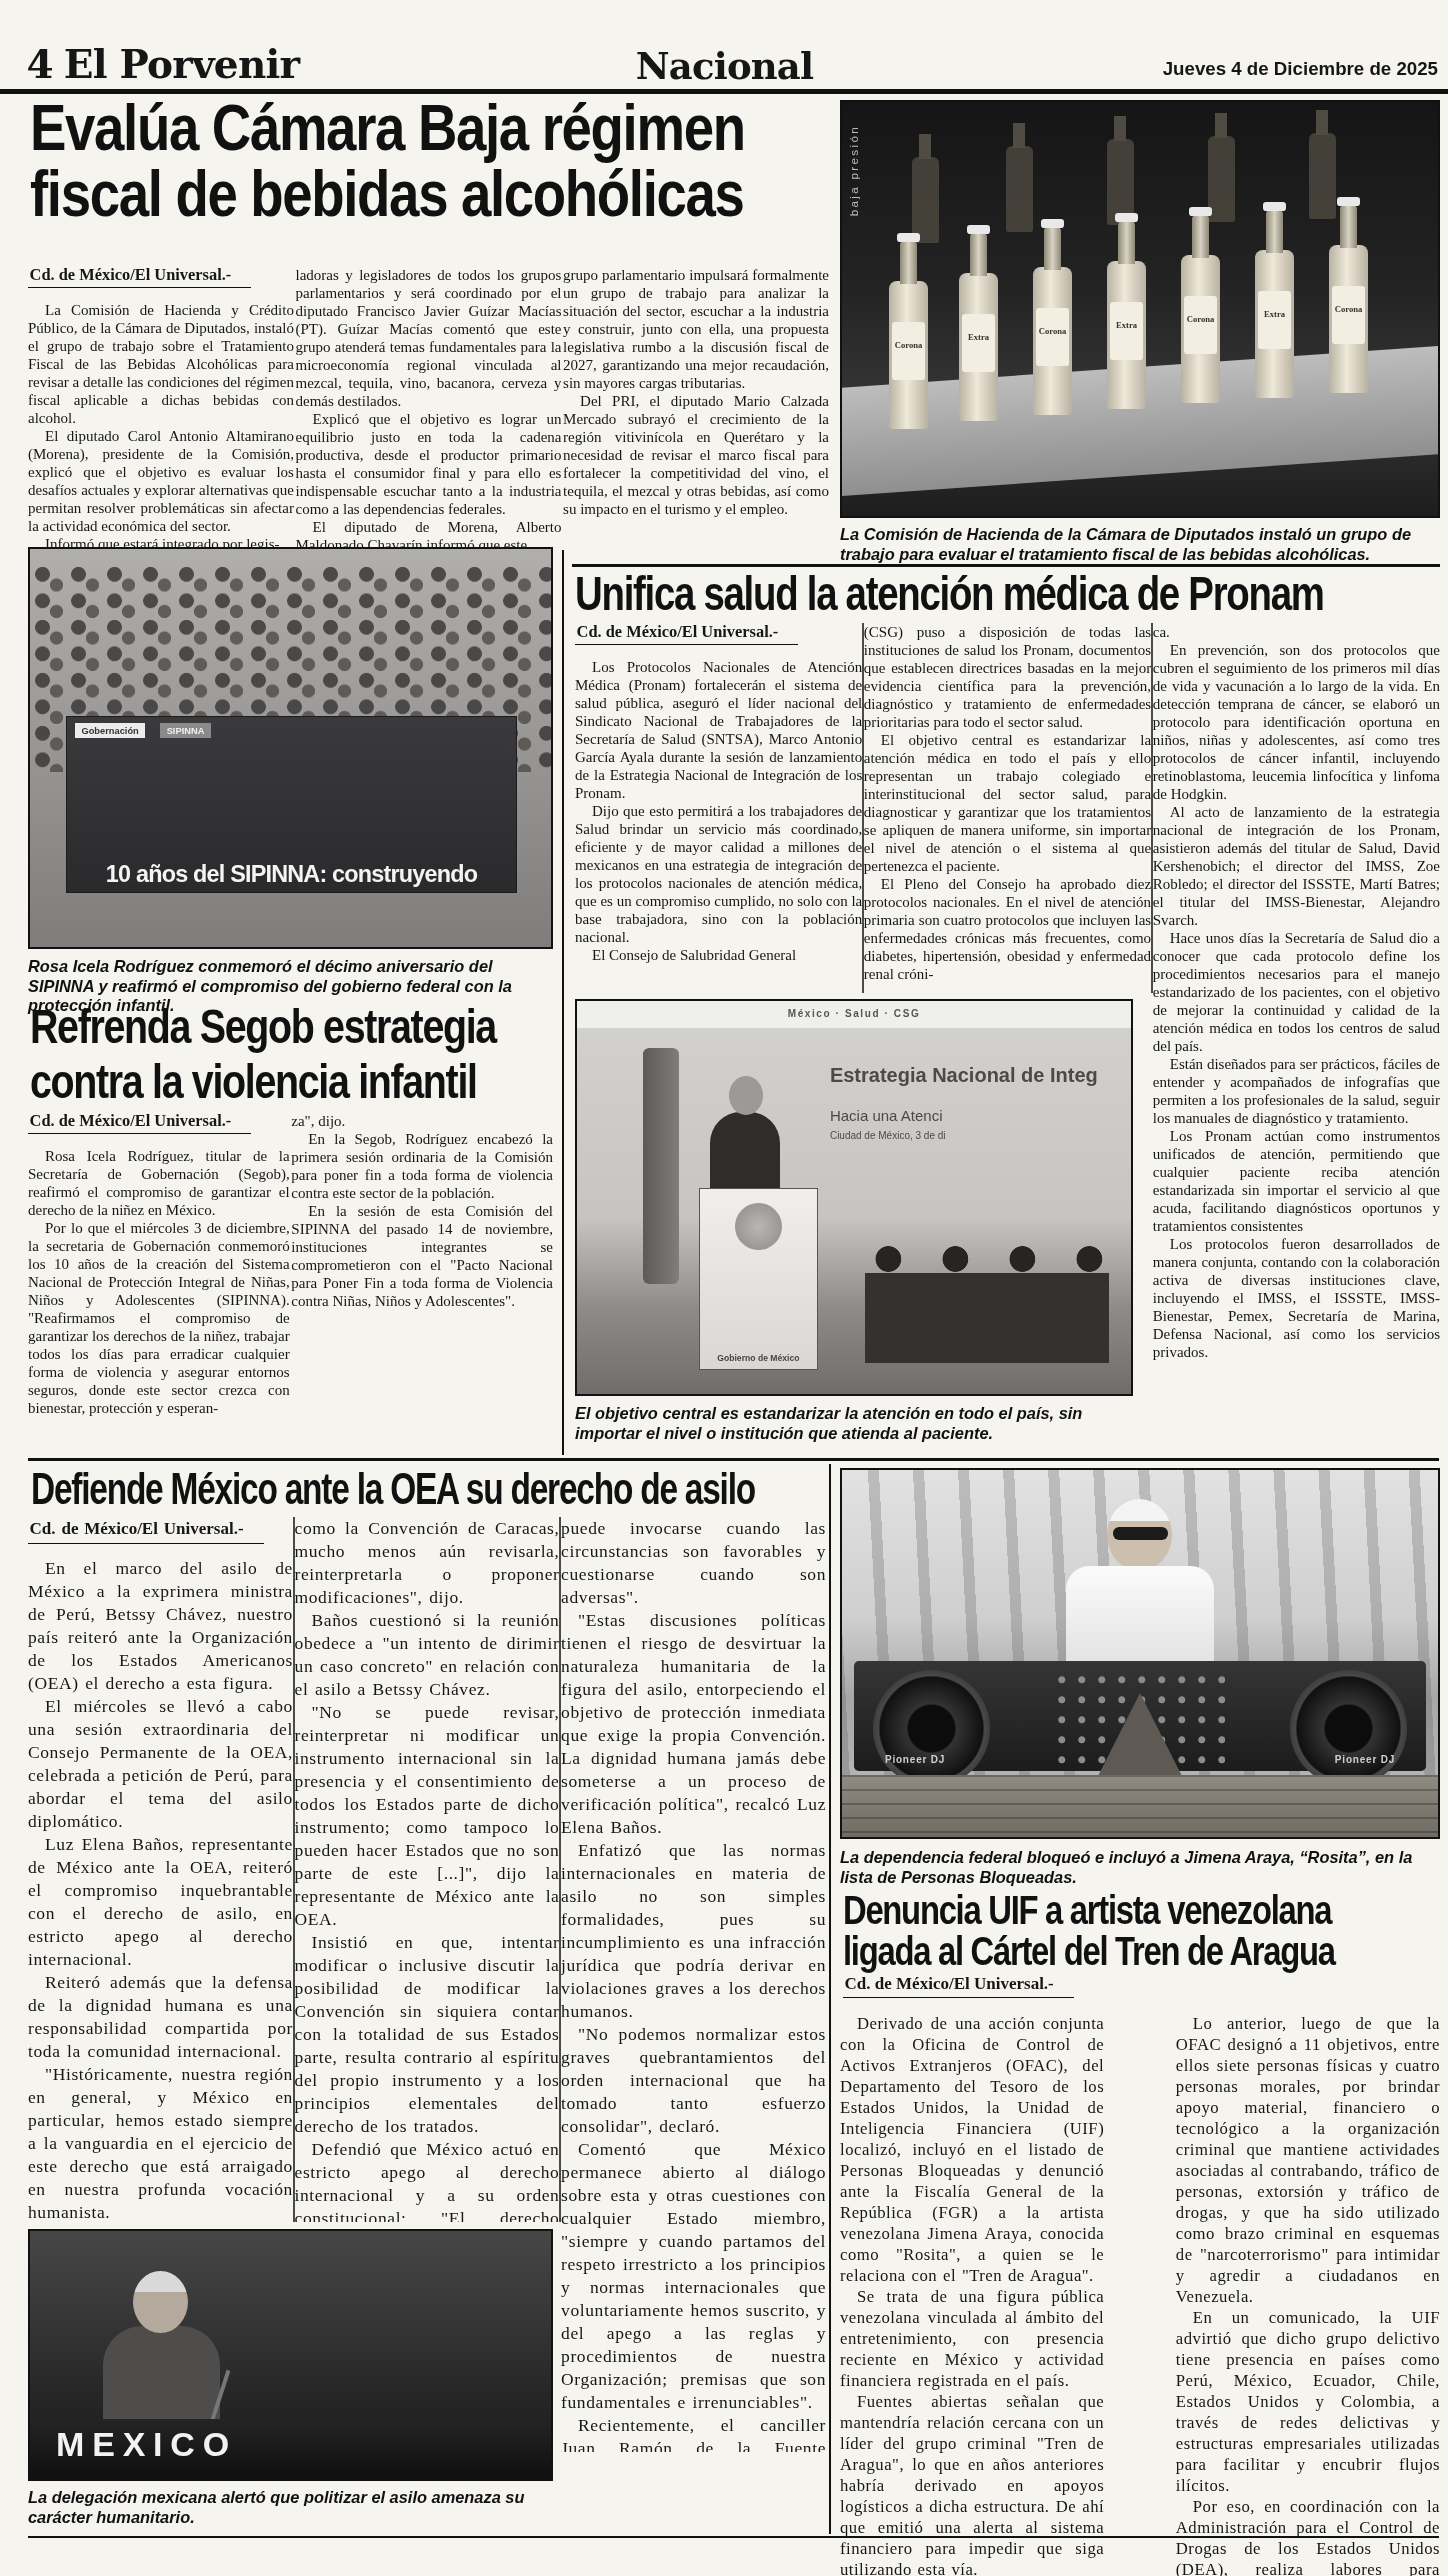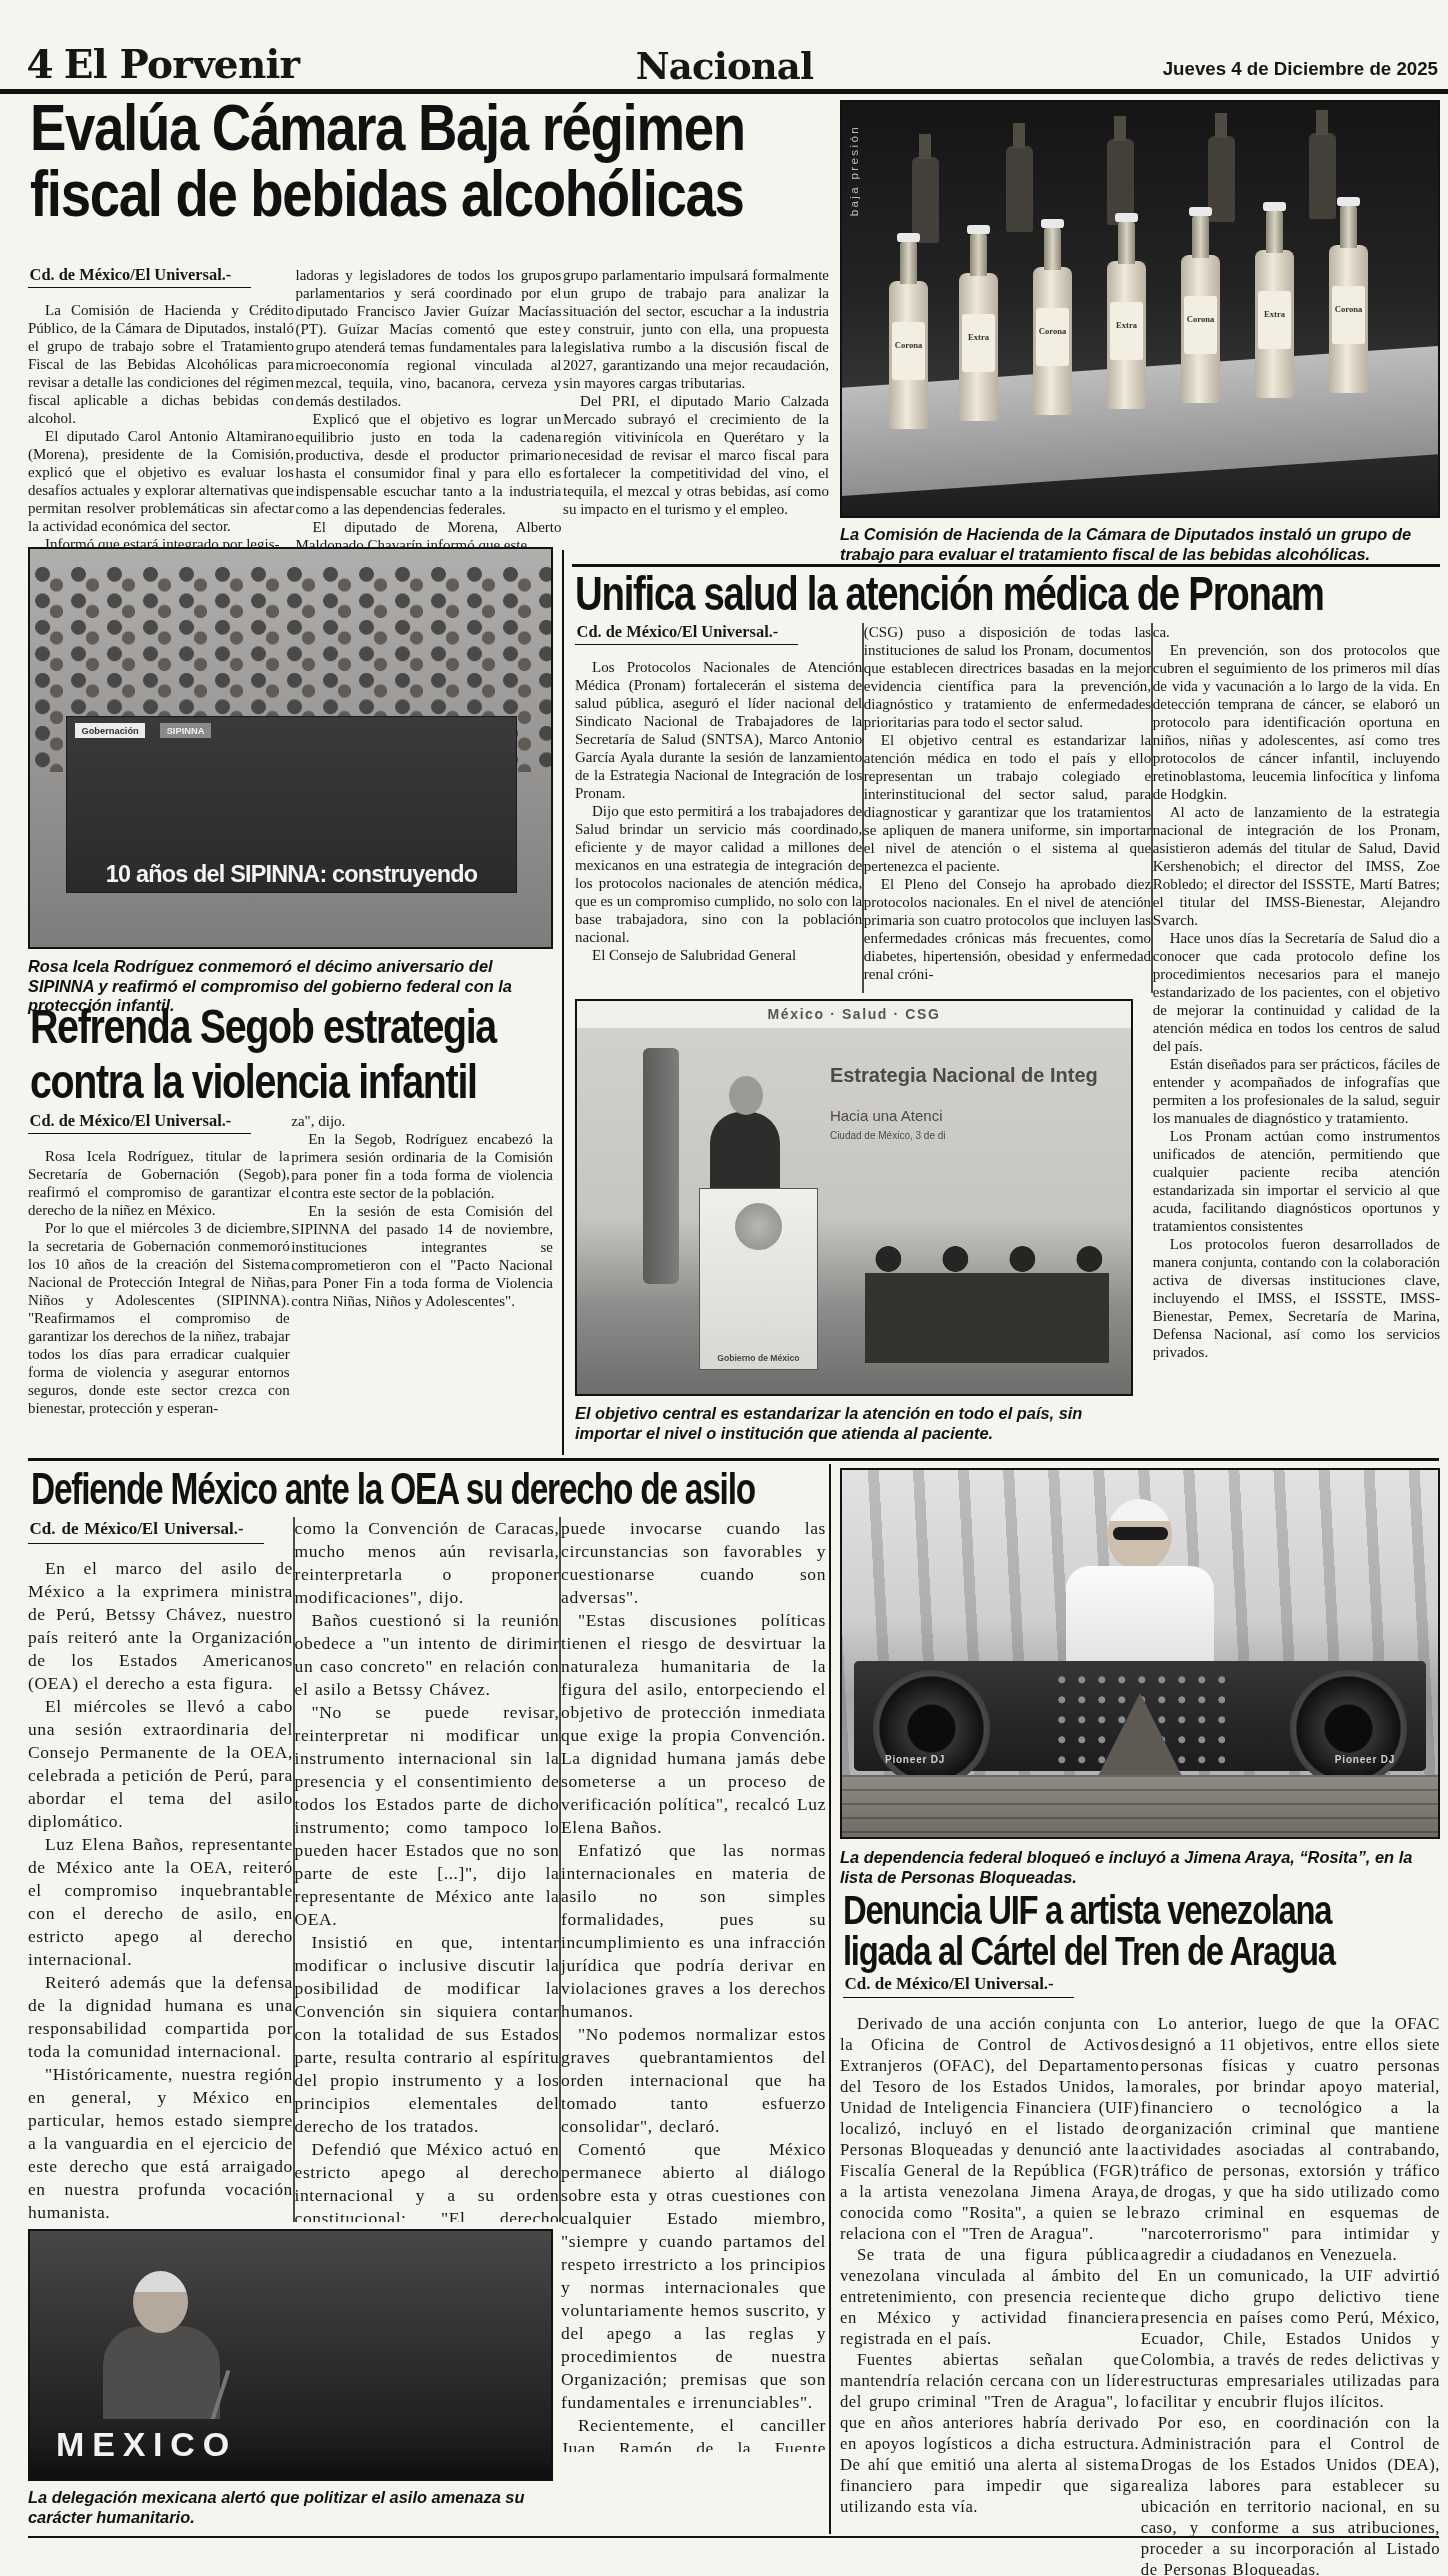--- a/index.html
+++ b/index.html
@@ -12,21 +12,21 @@
   .mh-center{left:0;right:0;top:44px;text-align:center;font-family:"DejaVu Serif",serif;font-weight:bold;font-size:37px;letter-spacing:-0.8px;}
   .mh-right{right:11px;top:58px;font-family:"Liberation Sans",sans-serif;font-weight:bold;font-size:18.7px;}
   .rule{background:#111;}
   
   .hl{font-family:"Liberation Sans",sans-serif;font-weight:bold;color:#111;letter-spacing:-1.6px;}
   .hl .ln{display:block;transform-origin:0 50%;white-space:nowrap;}
   
   p{margin:0;text-indent:17px;}
   .bodytext{font-size:15px;line-height:18px;text-align:justify;}
   .wide{font-size:17.5px;line-height:23px;letter-spacing:0.6px;word-spacing:1.6px;text-align:justify;}
-  .uifbody{font-size:16.7px;line-height:21px;letter-spacing:0.5px;word-spacing:1.2px;text-align:justify;}
+  .uifbody{font-size:16.7px;line-height:21px;letter-spacing:0.5px;word-spacing:1.2px;text-align:justify;gap:35px;}
   .cols{display:flex;align-items:flex-start;}
   .col{flex:1;overflow:hidden;}
   .col + .colrule{margin:0;}
   .colrule{width:1.6px;background:#4a4a4a;flex:0 0 1.6px;margin:0 9.3px;}
   .cont p:first-child{text-indent:0;}
   .byline{font-weight:bold;font-size:16.4px;letter-spacing:0;display:inline-block;
           border-bottom:1.9px solid #111;padding:0 20px 3.1px 1.6px;margin-bottom:12.5px;text-indent:0;}
   .cap{font-family:"Liberation Sans",sans-serif;font-weight:bold;font-style:italic;
        font-size:16.4px;line-height:19.5px;color:#111;}
   
@@ -52,21 +52,21 @@
   .screen{position:absolute;left:7%;width:86%;top:42%;height:44%;background:linear-gradient(#3a3a3c,#2a2a2c);border:1.6px solid #1c1c1c;}
   .chip{position:absolute;top:6.2px;left:7.8px;background:#ececec;color:#333;font-family:"Liberation Sans",sans-serif;
         font-weight:bold;font-size:9.3px;padding:2.3px 6.2px;}
   .chip2{position:absolute;top:6.2px;left:93px;background:#8a8a8a;color:#f0f0f0;font-family:"Liberation Sans",sans-serif;
         font-weight:bold;font-size:9.3px;padding:2.3px 6.2px;}
   .screen-title{position:absolute;left:0;right:0;bottom:4.7px;text-align:center;color:#f4f4f4;
         font-family:"Liberation Sans",sans-serif;font-weight:bold;font-size:23.4px;letter-spacing:-0.8px;}
   
   .ph-pronam{background:linear-gradient(180deg,#d4d2cf 0%,#c7c5c2 55%,#8e8c8a 78%,#6f6d6b 100%);}
   .ph-pronam .toplogos{position:absolute;top:0;left:0;right:0;height:26.5px;background:#efefec;color:#555;
-        font-family:"Liberation Sans",sans-serif;font-weight:bold;font-size:14px;text-align:center;line-height:26.5px;letter-spacing:1.6px;}
+        font-family:"Liberation Sans",sans-serif;font-weight:bold;font-size:10px;text-align:center;line-height:26.5px;letter-spacing:1.6px;}
   .backdrop-txt{position:absolute;right:6%;top:16%;text-align:left;color:#4c4a48;font-family:"Liberation Sans",sans-serif;}
   .backdrop-txt .b1{font-size:20px;font-weight:bold;letter-spacing:0;}
   .backdrop-txt .b2{font-size:15px;margin-top:20px;}
   .backdrop-txt .b3{font-size:10px;margin-top:6.2px;}
   .flagpole{position:absolute;left:12%;top:12%;width:36px;height:60%;background:linear-gradient(90deg,#5c5a58,#807e7c);border-radius:6.2px;}
   .podium{position:absolute;left:22%;bottom:6%;width:117px;height:46%;background:linear-gradient(#f0efec,#d8d7d4);border:1.6px solid #555;}
   .podium .seal{position:absolute;top:14px;left:50%;margin-left:-23.4px;width:47px;height:47px;border-radius:50%;background:radial-gradient(#b9b7b4,#8c8a88);}
   .podium .ptxt{position:absolute;bottom:6.2px;left:0;right:0;text-align:center;font-family:"Liberation Sans",sans-serif;font-weight:bold;font-size:8.6px;color:#454545;}
   .speaker{position:absolute;left:24%;bottom:48%;width:70px;height:93px;background:#2e2d2c;border-radius:31px 31px 0 0;}
   .speaker::before{content:"";position:absolute;top:-36px;left:18.7px;width:34px;height:39px;border-radius:50%;background:#9c9a96;}

